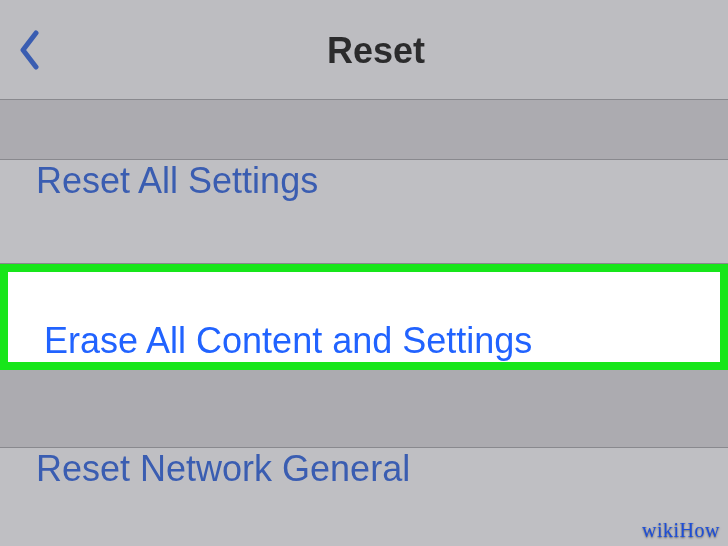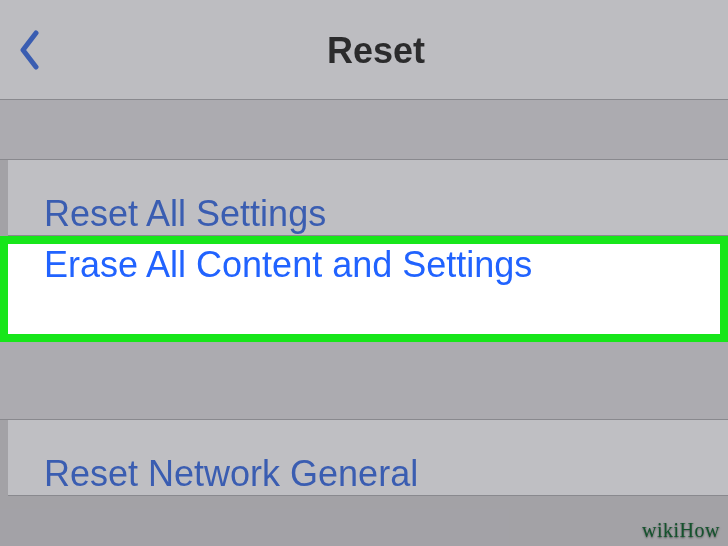--- a/index.html
+++ b/index.html
@@ -60,52 +60,51 @@
       height: 60px;
       background: #cccbd0;
       border-bottom: 1px solid #9c9ba1;
     }
     .spacer-large {
       height: 78px;
       background: #cccbd0;
       border-bottom: 1px solid #9c9ba1;
     }
     .list-item {
-      height: 76px;
+      height: 104px;
       background: #e7e7eb;
       border-bottom: 1px solid #9c9ba1;
       display: flex;
-      align-items: flex-end;
+      align-items: flex-start;
       padding-left: 36px;
       font-size: 36px;
       color: #2f5fd2;
       cursor: pointer;
-      margin-left: 8px;
     }
     .highlighted-wrap {
       position: relative;
       z-index: 10;
     }
     .highlighted {
       background: #ffffff;
       height: 106px;
       display: flex;
-      align-items: flex-start;
+      align-items: flex-end;
       padding-left: 36px;
       font-size: 36px;
       color: #2163ff;
       border: 8px solid #17e61a;
       cursor: pointer;
     }
     .watermark {
       position: absolute;
       right: 8px;
       bottom: 4px;
       z-index: 20;
-      color: #14532d;
+      color: #1d4ed8;
       font-family: Georgia, "Times New Roman", serif;
       font-size: 20px;
       text-shadow: 0 1px 2px rgba(0,0,0,0.5);
       letter-spacing: 0.5px;
     }
   </style>
 </head>
 <body>
 
 <div class="nav-bar">

